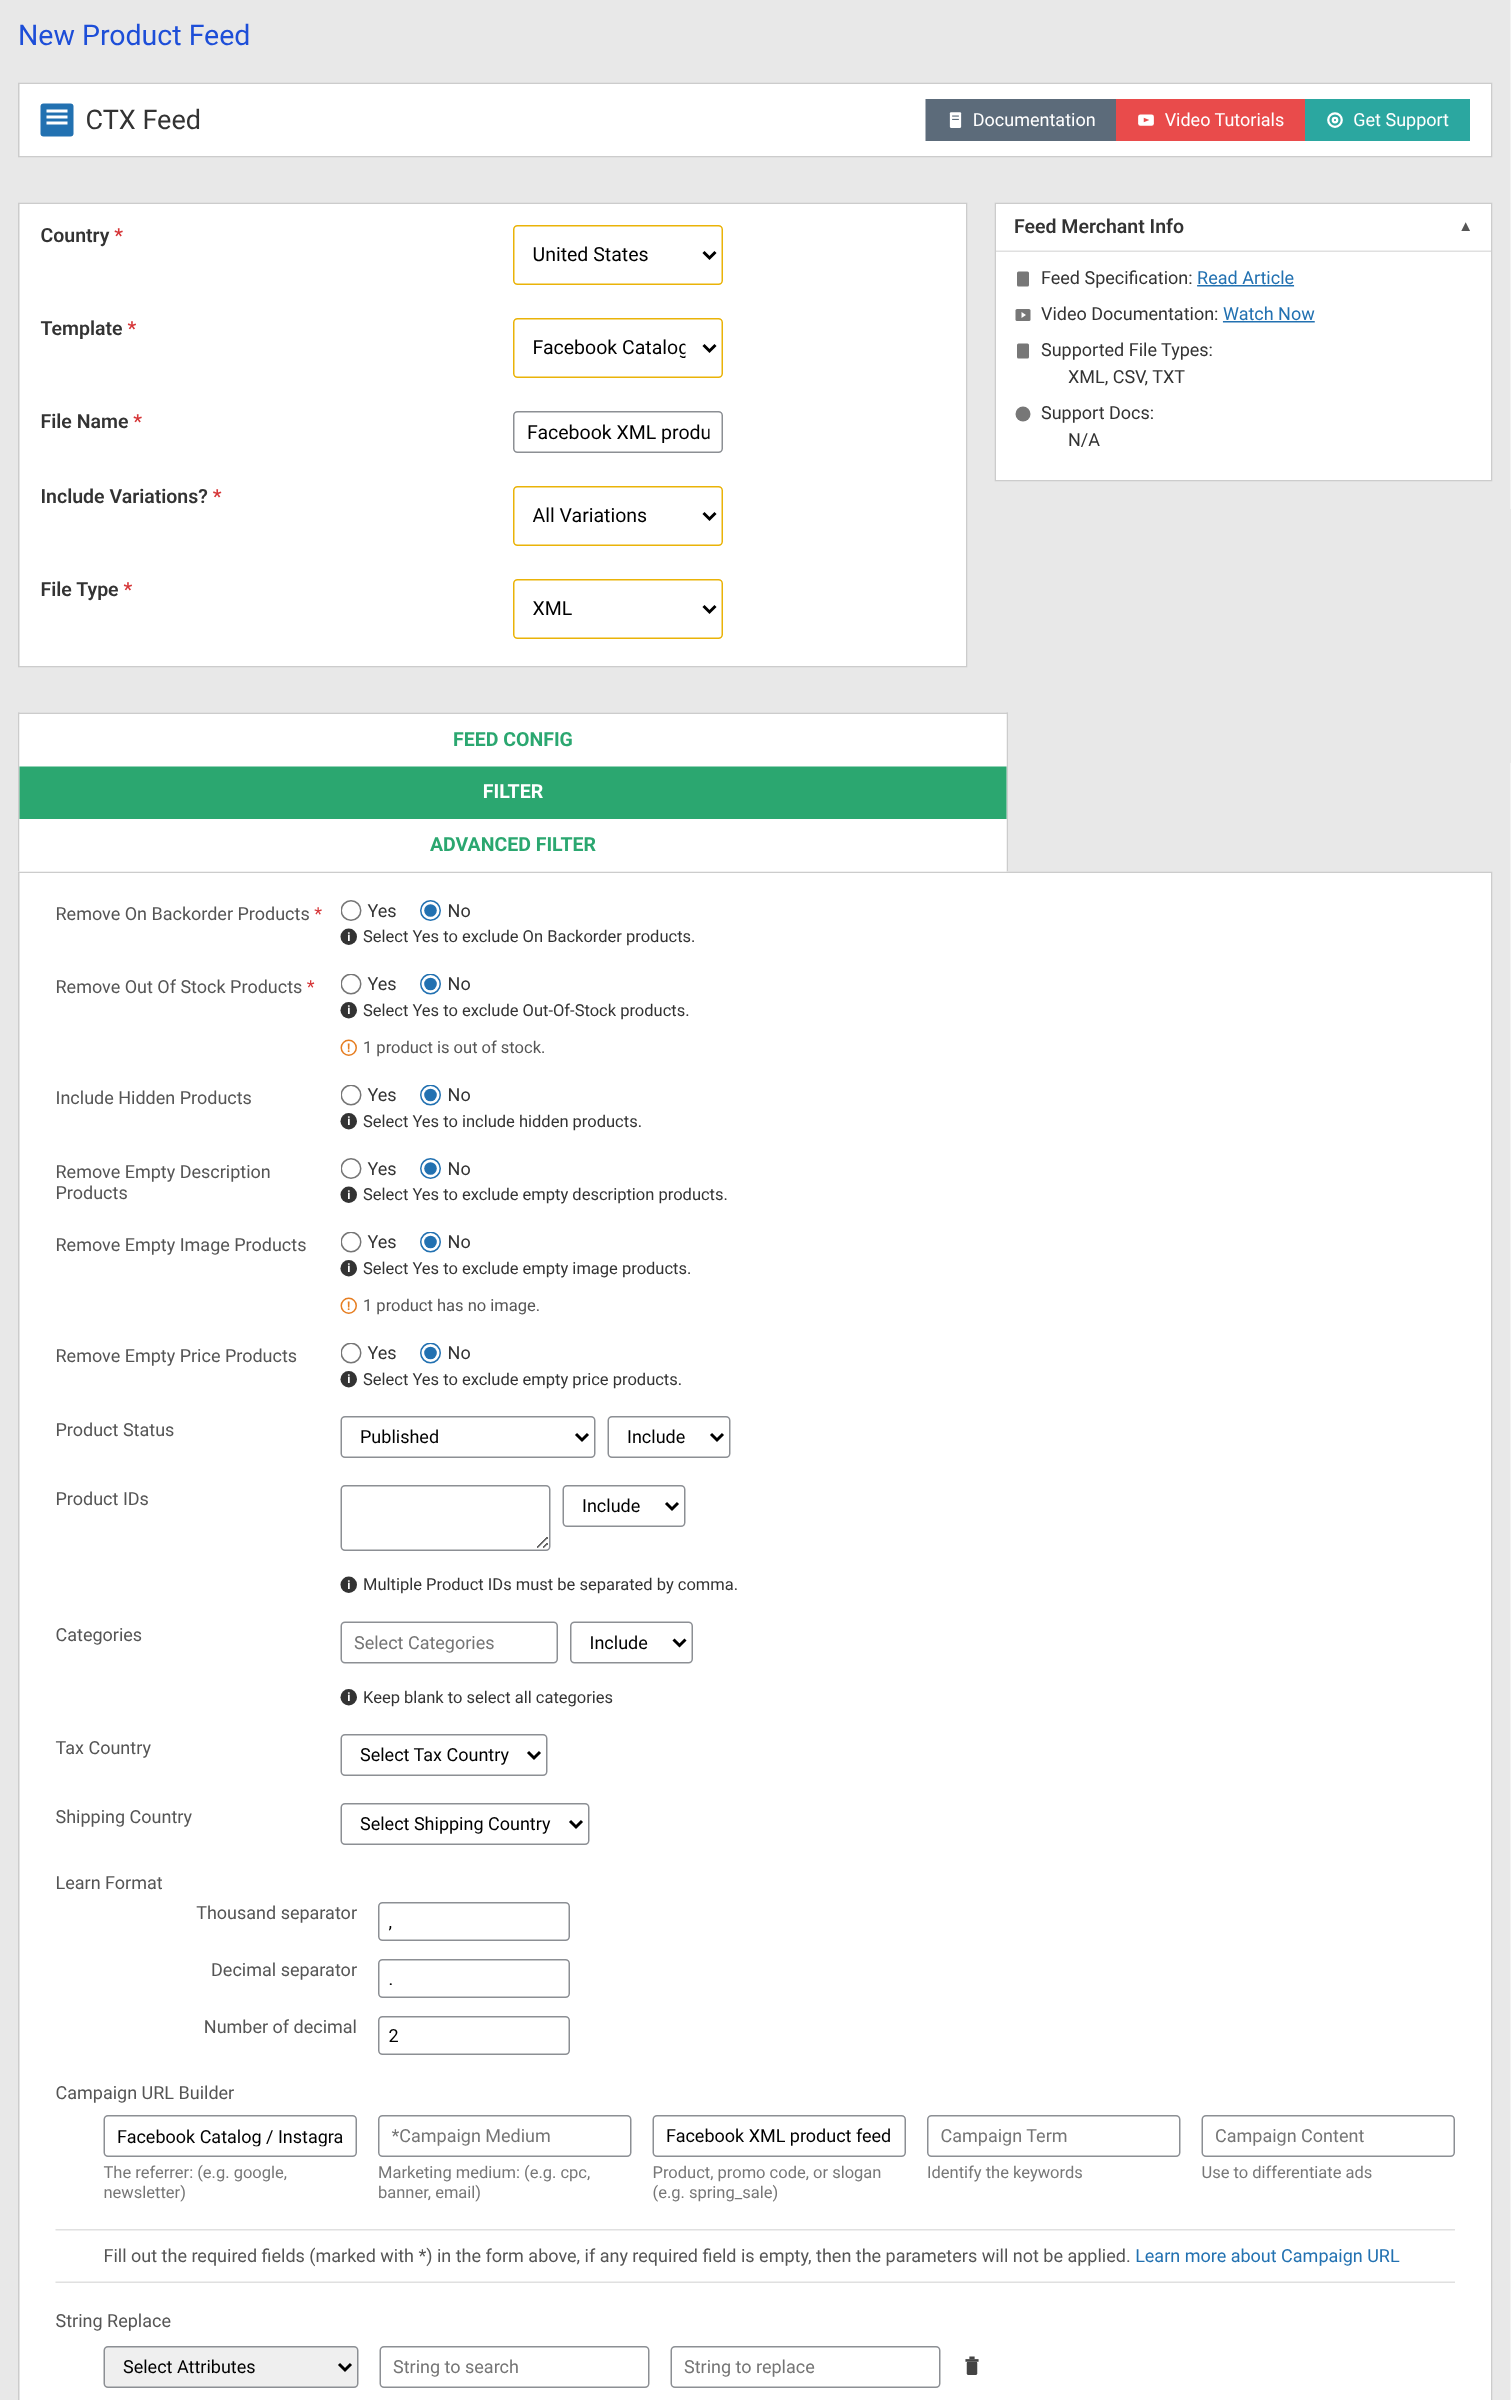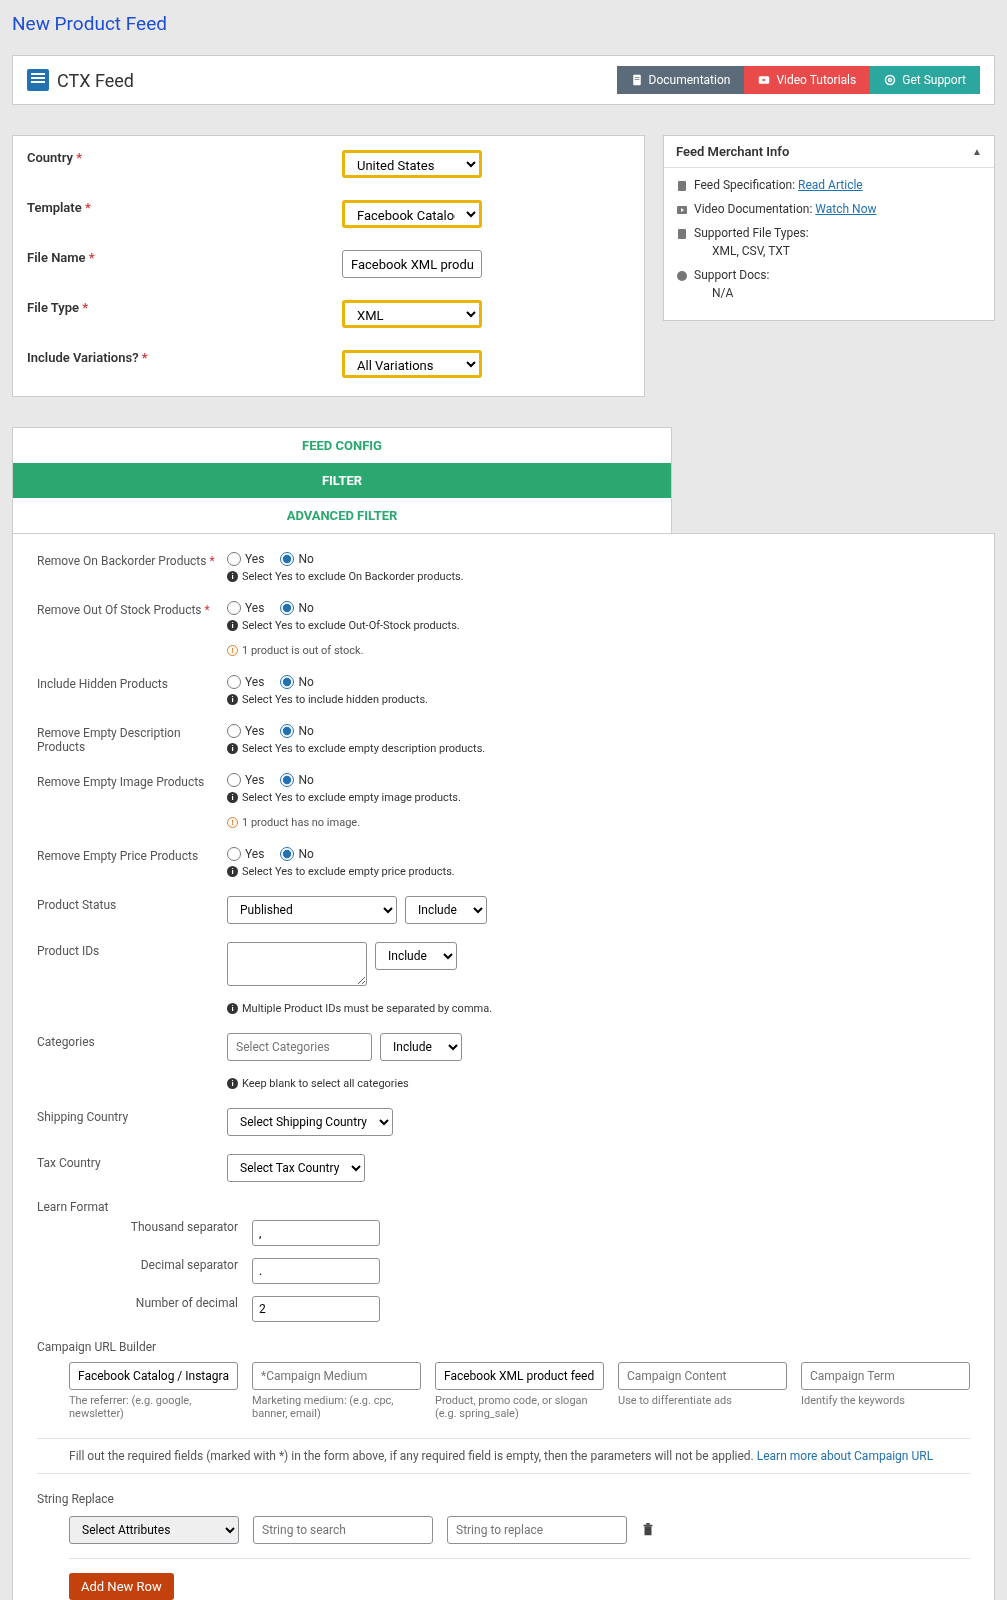--- a/index.html
+++ b/index.html
@@ -21,21 +21,21 @@
 .col-side { flex: 1; }
 .card { background: #fff; border: 1px solid #ccc; margin-bottom: 18px; }
 .card-header { padding: 10px 14px; border-bottom: 1px solid #e0e0e0; display: flex; justify-content: space-between; align-items: center; }
 .card-title { font-weight: 600; font-size: 13px; }
 .clear-cache { background: #e94b4b; color: #fff; border: none; padding: 4px 10px; font-size: 12px; cursor: pointer; border-radius: 2px; }
 .card-body { padding: 14px; }
 .form-row { display: flex; align-items: flex-start; margin-bottom: 22px; }
 .form-row:last-child { margin-bottom: 4px; }
 .form-label { width: 315px; font-weight: 600; font-size: 13px; }
 .req { color: #d63638; }
-.form-control { width: 140px; padding: 4px 8px; border: 3px solid #eab308; border-radius: 3px; font-size: 13px; background: #fff; height: 28px; }
+.form-control { width: 140px; padding: 4px 8px; border: 1px solid #eab308; border-radius: 3px; font-size: 13px; background: #fff; height: 40px; }
 .form-control-input { width: 140px; padding: 4px 8px; border: 1px solid #8c8f94; border-radius: 3px; font-size: 13px; background: #fff; height: 28px; }
 .tabs { display: flex; background: #fff; border: 1px solid #ccc; border-bottom: none; }
 .tab { flex: 1; text-align: center; padding: 10px; font-weight: 700; font-size: 13px; cursor: pointer; }
 .tab-inactive { color: #2ba770; background: #fff; }
 .tab-active { background: #2ba770; color: #fff; }
 .filter-panel { background: #fff; border: 1px solid #ccc; padding: 18px 24px; }
 .filter-row { display: flex; align-items: flex-start; margin-bottom: 18px; }
 .filter-label { width: 190px; font-size: 12px; color: #555; padding-top: 2px; }
 .filter-content { flex: 1; }
 .radio-group { display: flex; gap: 16px; align-items: center; margin-bottom: 4px; }
@@ -120,26 +120,26 @@
         </div>
         <div class="form-row">
           <div class="form-label"><span>Template</span> <span class="req">*</span></div>
           <select class="form-control"><option>Facebook Catalog / Instagram</option></select>
         </div>
         <div class="form-row">
           <div class="form-label"><span>File Name</span> <span class="req">*</span></div>
           <input class="form-control-input" value="Facebook XML product feed" style="">
         </div>
         <div class="form-row">
+          <div class="form-label"><span>Include Variations?</span> <span class="req">*</span></div>
+          <select class="form-control"><option>All Variations</option></select>
+        </div>
+        <div class="form-row">
           <div class="form-label"><span>File Type</span> <span class="req">*</span></div>
           <select class="form-control"><option>XML</option></select>
-        </div>
-        <div class="form-row">
-          <div class="form-label"><span>Include Variations?</span> <span class="req">*</span></div>
-          <select class="form-control"><option>All Variations</option></select>
         </div>
       </div>
     </div>
   </div>
 
   <div class="col-side">
     <div class="card">
       <div class="side-header">
         <span class="side-title">Feed Merchant Info</span>
         <span class="side-toggle">▲</span>
@@ -347,30 +347,30 @@
         <select class="select-box inc-select"><option>Include</option></select>
       </div>
       <div class="help-text" style="margin-top:16px;">
           <span class="info-icon">i</span>
           <span>Keep blank to select all categories</span>
         </div>
     </div>
   </div>
 
   <div class="filter-row">
+    <div class="filter-label">Tax Country</div>
+    <div class="filter-content">
+      <select class="select-box"><option>Select Tax Country</option></select>
+    </div>
+  </div>
+
+  <div class="filter-row">
     <div class="filter-label">Shipping Country</div>
     <div class="filter-content">
       <select class="select-box"><option>Select Shipping Country</option></select>
-    </div>
-  </div>
-
-  <div class="filter-row">
-    <div class="filter-label">Tax Country</div>
-    <div class="filter-content">
-      <select class="select-box"><option>Select Tax Country</option></select>
     </div>
   </div>
 
   <div class="section-hdr">Learn Format</div>
 
   <div class="num-format">
     <div class="form-row">
       <div class="num-label">Thousand separator</div>
       <input class="input-sm" value="," style="">
     </div>
@@ -392,26 +392,26 @@
     </div>
     <div class="campaign-col">
       <input class="campaign-field" placeholder="*Campaign Medium" style="">
       <div class="campaign-hint">Marketing medium: (e.g. cpc, banner, email)</div>
     </div>
     <div class="campaign-col">
       <input class="campaign-field" value="Facebook XML product feed" style="">
       <div class="campaign-hint">Product, promo code, or slogan (e.g. spring_sale)</div>
     </div>
     <div class="campaign-col">
+      <input class="campaign-field" placeholder="Campaign Term" style="">
+      <div class="campaign-hint">Identify the keywords</div>
+    </div>
+    <div class="campaign-col">
       <input class="campaign-field" placeholder="Campaign Content" style="">
       <div class="campaign-hint">Use to differentiate ads</div>
-    </div>
-    <div class="campaign-col">
-      <input class="campaign-field" placeholder="Campaign Term" style="">
-      <div class="campaign-hint">Identify the keywords</div>
     </div>
   </div>
   <div class="campaign-note">
     <span>Fill out the required fields (marked with *) in the form above, if any required field is empty, then the parameters will not be applied. </span><a href="#">Learn more about Campaign URL</a>
   </div>
 
   <div class="section-hdr" style="margin-top:18px;">String Replace</div>
   <div class="string-row">
     <select style="width:170px;"><option>Select Attributes</option></select>
     <input style="width: 180px;" placeholder="String to search">

